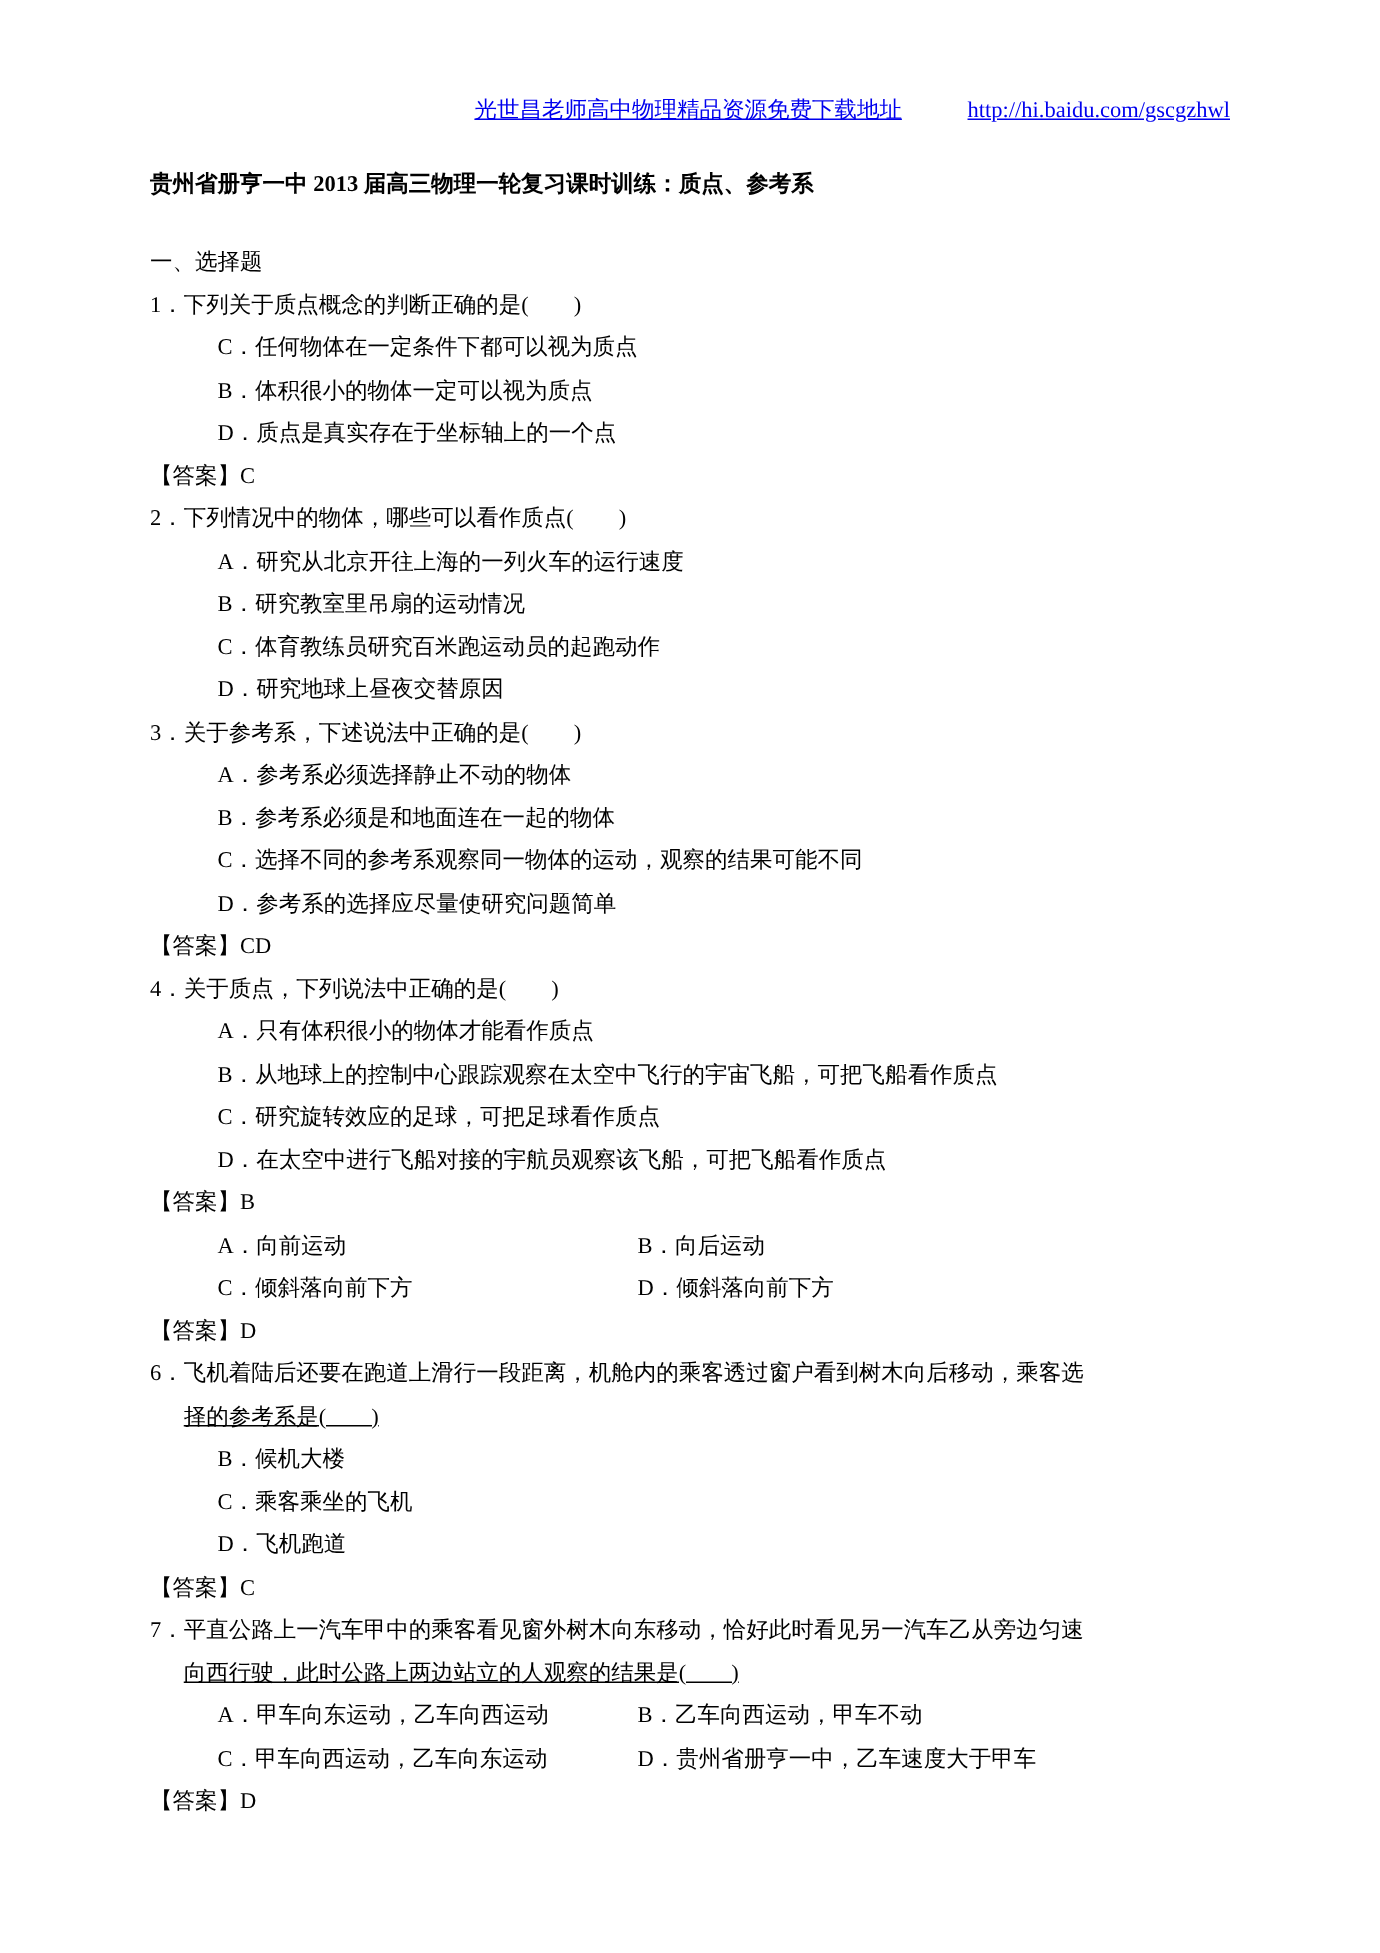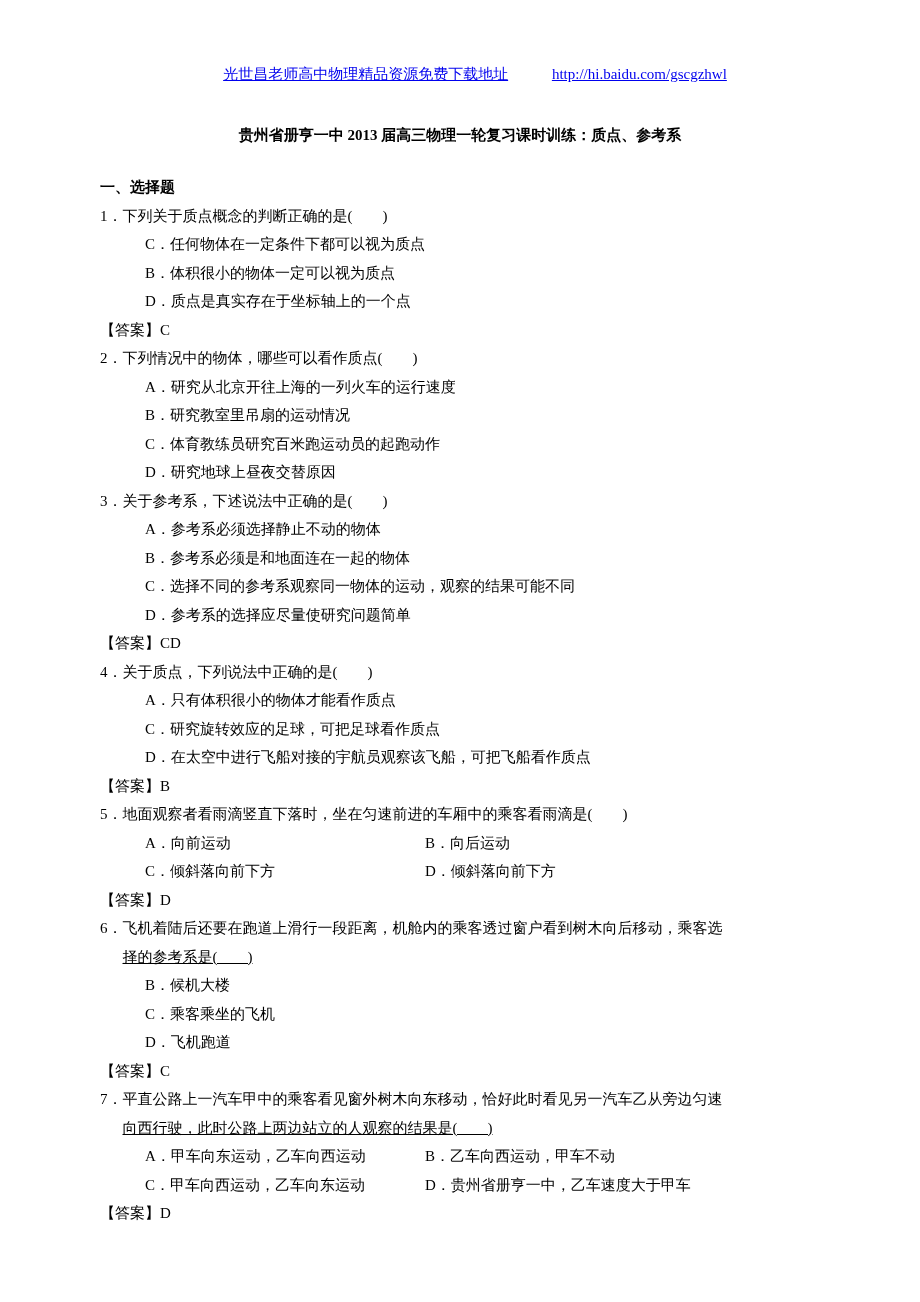--- a/index.html
+++ b/index.html
@@ -9,43 +9,42 @@
     font-family: "SimSun", "宋体", serif;
     width: 920px;
   }
   .page {
     padding: 60px 100px 50px 100px;
     font-size: 15px;
     line-height: 1.9;
     color: #000;
   }
   .header-line {
-    margin-bottom: 32px;
-    text-align: center;
+    margin-bottom: 20px;
+    text-align: right;
     padding-left: 30px;
   }
   .header-link {
     color: #0000EE;
     text-decoration: underline;
     cursor: pointer;
   }
   .header-url {
     color: #0000EE;
     text-decoration: underline;
     cursor: pointer;
     margin-left: 40px;
   }
   .title {
-    text-align: center;
     font-weight: bold;
     margin-bottom: 6px;
     font-size: 15px;
   }
   .section-heading {
-    font-weight: bold;
+    font-weight: normal;
     margin-top: 24px;
   }
   .q-line { }
   .opt-line {
     padding-left: 3em;
   }
   .opt-row {
     padding-left: 3em;
     display: flex;
   }
@@ -86,25 +85,25 @@
 
   <div class="q-line">3．关于参考系，下述说法中正确的是(　　)</div>
   <div class="opt-line">A．参考系必须选择静止不动的物体</div>
   <div class="opt-line">B．参考系必须是和地面连在一起的物体</div>
   <div class="opt-line">C．选择不同的参考系观察同一物体的运动，观察的结果可能不同</div>
   <div class="opt-line">D．参考系的选择应尽量使研究问题简单</div>
   <div class="ans-line">【答案】CD</div>
 
   <div class="q-line">4．关于质点，下列说法中正确的是(　　)</div>
   <div class="opt-line">A．只有体积很小的物体才能看作质点</div>
+  <div class="opt-line">B．从地球上的控制中心跟踪观察在太空中飞行的宇宙飞船，可把飞船看作质点</div>
   <div class="opt-line">C．研究旋转效应的足球，可把足球看作质点</div>
   <div class="opt-line">D．在太空中进行飞船对接的宇航员观察该飞船，可把飞船看作质点</div>
   <div class="ans-line">【答案】B</div>
 
-  <div class="q-line">5．地面观察者看雨滴竖直下落时，坐在匀速前进的车厢中的乘客看雨滴是(　　)</div>
   <div class="opt-row">
     <span>A．向前运动</span>
     <span>B．向后运动</span>
   </div>
   <div class="opt-row">
     <span>C．倾斜落向前下方</span>
     <span>D．倾斜落向前下方</span>
   </div>
   <div class="ans-line">【答案】D</div>
 

